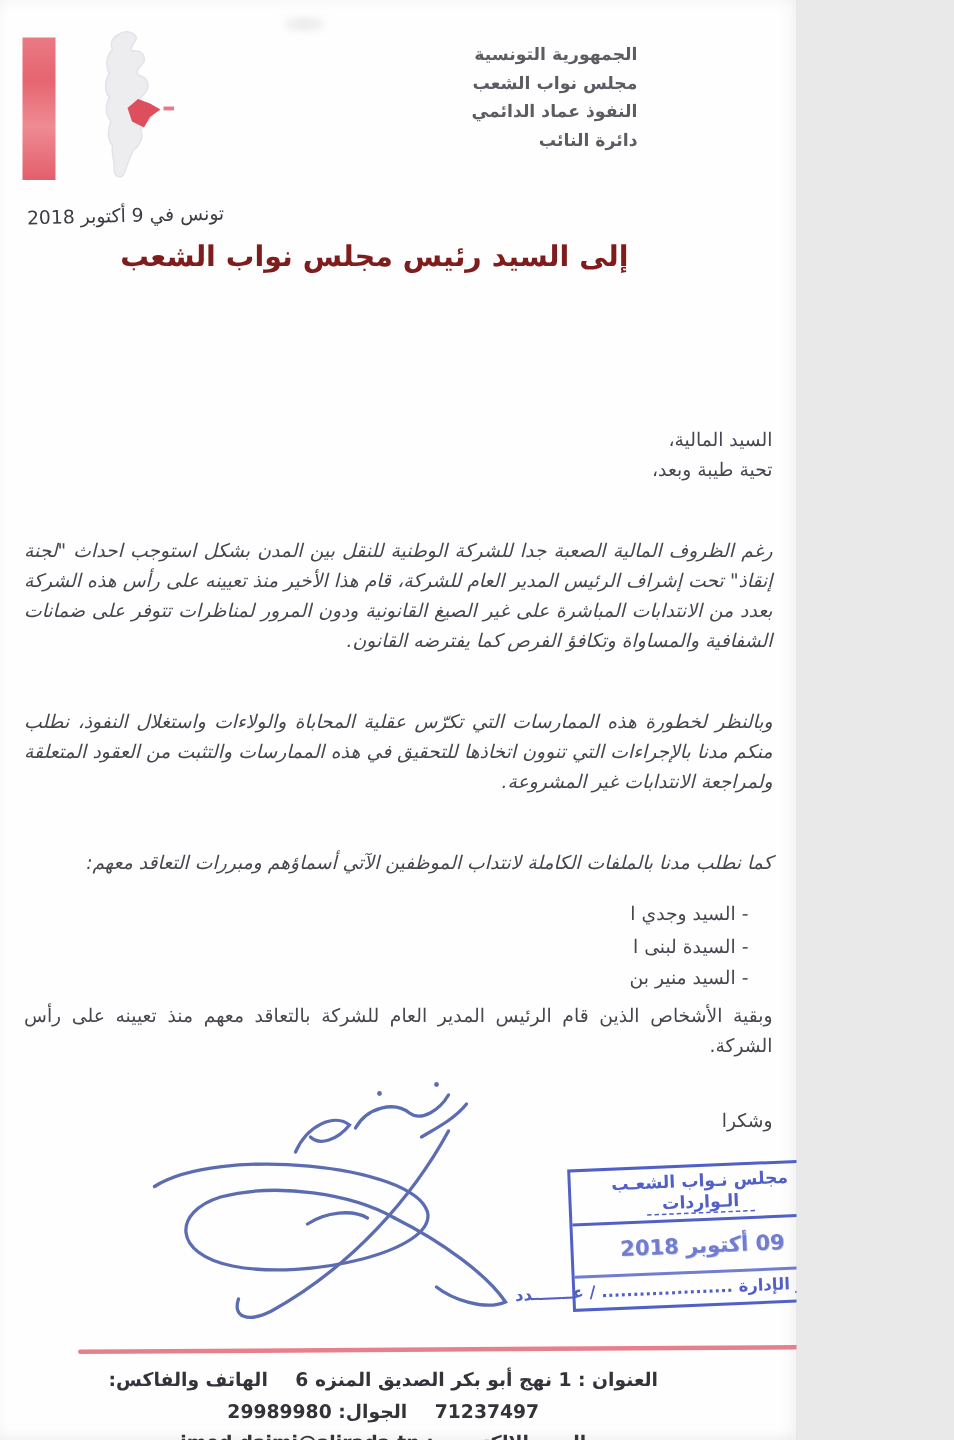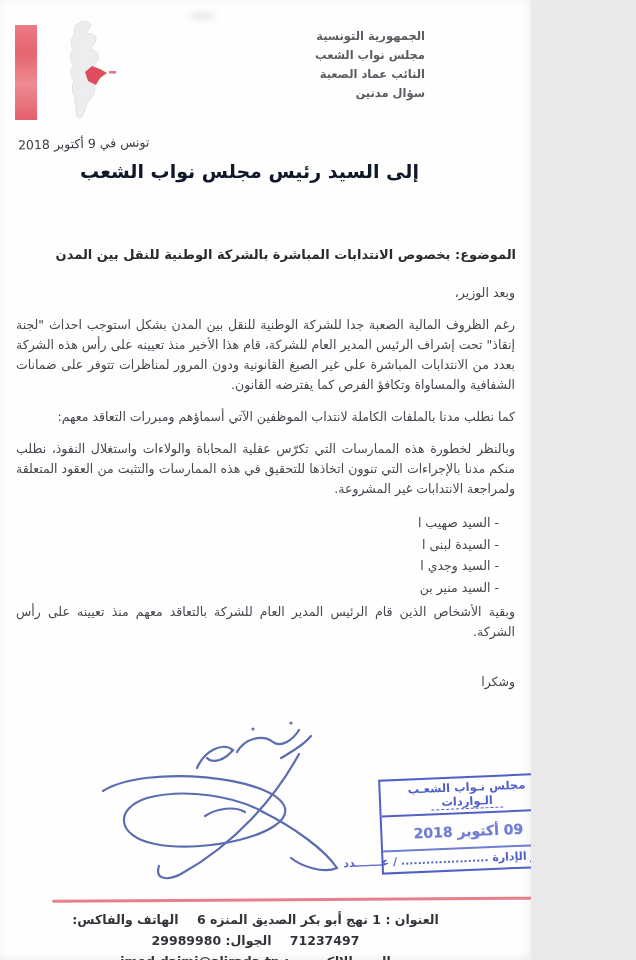--- a/index.html
+++ b/index.html
@@ -12,27 +12,27 @@
   .logo-bar{position:absolute;left:15px;top:25px;width:22px;height:95px;
     background:linear-gradient(180deg,#ea7a84 0%,#e56570 30%,#ef8b93 62%,#e25f6c 100%);}
   .map{position:absolute;left:55px;top:20px;width:62px;height:100px;}
   .letterhead-text{position:absolute;top:27px;right:106px;text-align:right;
     font-size:11.5px;font-weight:bold;color:#5c5d63;line-height:19px;letter-spacing:.2px;}
   .smudge{position:absolute;left:190px;top:12px;width:26px;height:8px;border-radius:50%;
     background:#d9d9dc;filter:blur(3px);opacity:.55;}
   
   .date{position:absolute;top:136px;left:18px;direction:rtl;font-size:12.5px;color:#3c3c44;
     transform:rotate(-1.4deg);letter-spacing:.2px;}
-  .title{position:absolute;top:160px;right:112px;font-size:19px;font-weight:bold;color:#0f172a;}
+  .title{position:absolute;top:160px;right:112px;font-size:19px;font-weight:bold;color:#7f1d1d;}
   .subtitle{position:absolute;top:202px;right:114px;font-size:15px;font-weight:bold;color:#2a2a30;}
   .subject{position:absolute;top:247px;right:15px;font-size:13px;font-weight:bold;color:#2a2a30;}
   
   .body{position:absolute;top:283px;right:16px;left:16px;font-size:12.5px;color:#46464e;
     line-height:20px;text-align:right;}
-  .para{margin-top:12px;text-align:justify;}
+  .para{margin-top:34px;text-align:justify;font-style:italic;}
   .list{margin:13px 16px 0 0;line-height:21.5px;}
   .closing{margin-top:4px;text-align:justify;}
   .thanks{margin-top:30px;}
   
   .signature{position:absolute;left:85px;top:716px;width:270px;height:185px;}
   
   .stamp{position:absolute;left:380px;top:776px;width:172px;border:2.5px solid #4353c2;
     color:#4353c2;transform:rotate(-2.4deg);opacity:.92;background:rgba(255,255,255,.0);}
   .stamp-r1{border-bottom:2px solid #4353c2;padding:2px 4px 3px;text-align:center;
     font-weight:bold;font-size:11.5px;line-height:14px;letter-spacing:1.5px;}
@@ -60,38 +60,37 @@
   <svg class="map" viewBox="0 0 62 100" aria-hidden="true">
     <path d="M24,3 C28,0 34,1 36,5 C35,9 31,11 33,14 C38,13 42,16 41,21 C39,25 35,26 37,30 C42,31 45,35 43,40 C41,44 37,45 39,49 C44,50 48,53 46,58 C43,62 38,63 39,67 C41,72 38,77 34,80 C31,85 30,91 27,97 C25,99 22,98 21,94 C22,88 19,83 20,77 C16,72 17,66 19,61 C15,56 15,50 18,45 C14,40 15,33 18,29 C15,24 16,17 20,13 C18,9 20,5 24,3 Z" fill="#ededf0" stroke="#e2e3e8" stroke-width="1"></path>
     <path d="M30,52 L37,46 L45,49 L52,53 L45,58 L41,65 L33,61 Z" fill="#dd4f5c"></path>
     <rect x="54" y="51" width="7" height="2.6" fill="#dd4f5c" opacity="0.75"></rect>
   </svg>
   <div class="smudge"></div>
 
   <div class="letterhead-text">
     <div>الجمهورية التونسية</div>
     <div>مجلس نواب الشعب</div>
-    <div>النائب عماد الصعبة</div>
-    <div>سؤال مدنين</div>
+    <div>النفوذ عماد الدائمي</div>
+    <div>دائرة النائب</div>
   </div>
 
   <div class="date">تونس في 9 أكتوبر 2018</div>
 
   <div class="title">إلى السيد رئيس مجلس نواب الشعب</div>
-  <div class="subject">الموضوع: بخصوص الانتدابات المباشرة بالشركة الوطنية للنقل بين المدن</div>
 
   <div class="body">
-    <div>وبعد الوزير،</div>
+    <div>السيد المالية،</div>
+    <div>تحية طيبة وبعد،</div>
     <div class="para">رغم الظروف المالية الصعبة جدا للشركة الوطنية للنقل بين المدن بشكل استوجب احداث "لجنة إنقاذ" تحت إشراف الرئيس المدير العام للشركة، قام هذا الأخير منذ تعيينه على رأس هذه الشركة بعدد من الانتدابات المباشرة على غير الصيغ القانونية ودون المرور لمناظرات تتوفر على ضمانات الشفافية والمساواة وتكافؤ الفرص كما يفترضه القانون.</div>
+    <div class="para">وبالنظر لخطورة هذه الممارسات التي تكرّس عقلية المحاباة والولاءات واستغلال النفوذ، نطلب منكم مدنا بالإجراءات التي تنوون اتخاذها للتحقيق في هذه الممارسات والتثبت من العقود المتعلقة ولمراجعة الانتدابات غير المشروعة.</div>
     <div class="para">كما نطلب مدنا بالملفات الكاملة لانتداب الموظفين الآتي أسماؤهم ومبررات التعاقد معهم:</div>
-    <div class="para">وبالنظر لخطورة هذه الممارسات التي تكرّس عقلية المحاباة والولاءات واستغلال النفوذ، نطلب منكم مدنا بالإجراءات التي تنوون اتخاذها للتحقيق في هذه الممارسات والتثبت من العقود المتعلقة ولمراجعة الانتدابات غير المشروعة.</div>
     <div class="list">
-      <div>- السيد صهيب ا</div>
+      <div>- السيد وجدي ا</div>
       <div>- السيدة لبنى ا</div>
-      <div>- السيد وجدي ا</div>
       <div>- السيد منير بن</div>
     </div>
     <div class="closing">وبقية الأشخاص الذين قام الرئيس المدير العام للشركة بالتعاقد معهم منذ تعيينه على رأس الشركة.</div>
     <div class="thanks">وشكرا</div>
   </div>
 
   <svg class="signature" viewBox="0 0 270 185" aria-hidden="true">
     <g fill="none" stroke="#4a5da8" stroke-width="2.2" stroke-linecap="round" opacity="0.9">
       <path d="M112,52 C120,34 138,26 148,34 C140,44 128,48 122,42"></path>
       <path d="M152,36 C160,22 178,18 188,26 C196,32 208,24 214,14"></path>

